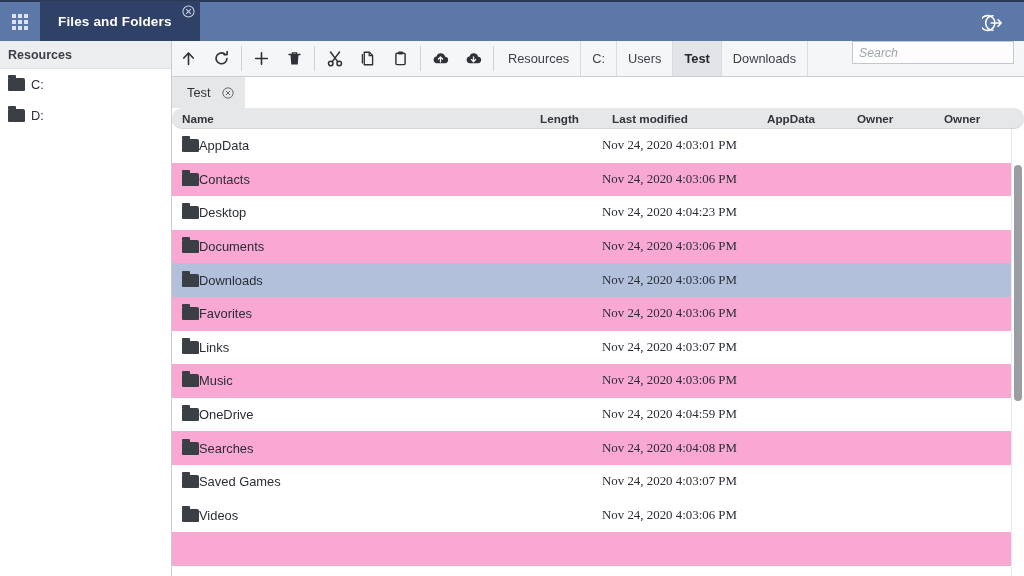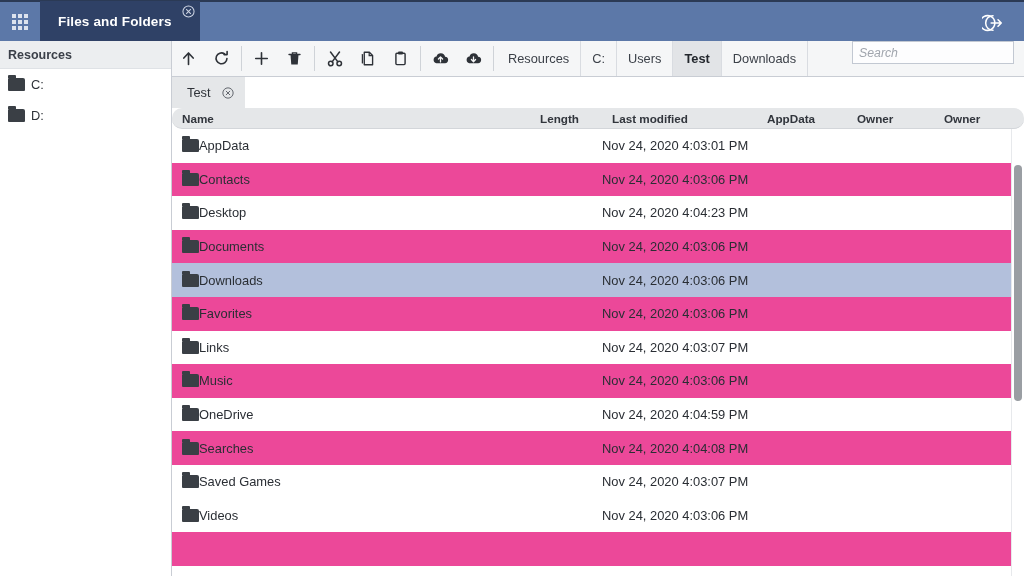--- a/index.html
+++ b/index.html
@@ -183,28 +183,28 @@
     background: #ffffff;
   }
   .row {
     position: relative;
     height: 33.6px;
     display: flex; align-items: center;
     font-size: 12.9px; color: #2a2e34;
     cursor: pointer;
   }
   .row.odd  { background: #ffffff; }
-  .row.even { background: #ec4899; }
+  .row.even { background: #f9a8d4; }
   .row.selected { background: #b3c0dc; }
   .row .c-name {
     position: absolute; left: 10px;
     display: flex; align-items: center; 
   }
   .row .c-length   { position: absolute; left: 368px; text-align: right; width: 50px; }
-  .row .c-modified { position: absolute; left: 430px; }
+  .row .c-modified { position: absolute; left: 430px; font-family: Liberation Serif, serif; }
   .row .c-rights   { position: absolute; left: 595px; }
   .row .c-owner    { position: absolute; left: 685px; }
   .row .c-group    { position: absolute; left: 772px; }
 
   #list-right-border {
     position: absolute; right: 12px; top: 129px;
     width: 1px; height: 447px; background: #e7e9ec;
   }
 
   

